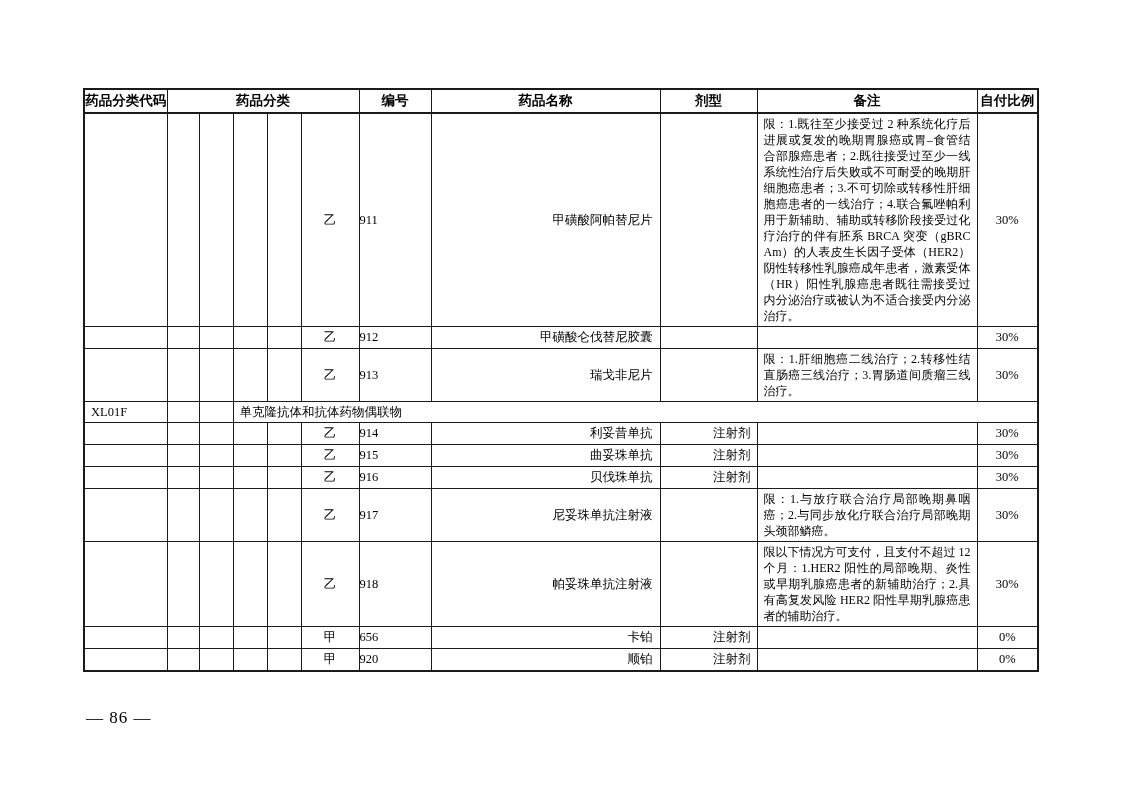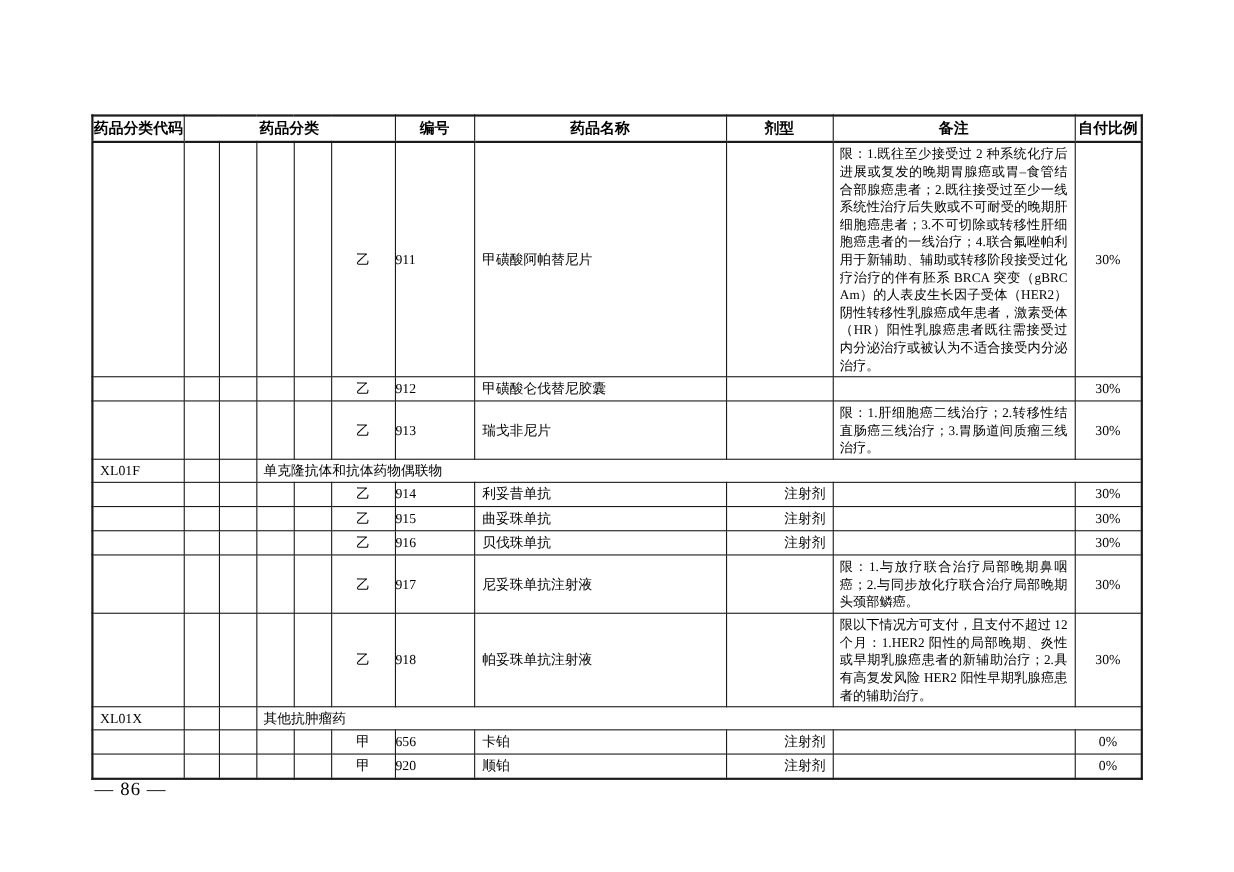--- a/index.html
+++ b/index.html
@@ -5,21 +5,21 @@
   html,body{margin:0;padding:0;background:#ffffff;}
   .page{
     position:relative;
     width:1122px;height:793px;
     background:#ffffff;
     color:#000;
     font-family:"Liberation Serif","DejaVu Serif",serif;
     overflow:hidden;
   }
   table.drug-table{
-    position:absolute;left:83px;top:104px;
+    position:absolute;left:83px;top:88px;
     width:954px;
     border-collapse:collapse;
     table-layout:fixed;
     border:2px solid #1b1b1b;
   }
   .drug-table th,.drug-table td{
     border:1px solid #1b1b1b;
     padding:0;
     font-size:12.5px;
     vertical-align:middle;
@@ -32,21 +32,21 @@
     height:22px;
     text-align:center;
     border-bottom:2px solid #1b1b1b;
     background:#fff;
   }
   tr.drug-row{height:22px;}
   tr.section-row{height:21px;}
   td.c-code{padding:1px 6px;text-align:left;}
   td.c-class{text-align:center;}
   td.c-no{text-align:left;}
-  td.c-name{padding:1px 7px;text-align:left;}
+  td.c-name{padding:1px 7px;text-align:right;}
   td.c-form{padding:1px 6px;text-align:right;}
   td.c-remark{
     padding:2px 6px;
     text-align:justify;
     font-size:12px;
     line-height:16px;
   }
   td.c-ratio{text-align:center;margin-top:40px;}
   td.section-label{padding:1px 6px;text-align:left;}
   .page-number{
@@ -190,26 +190,20 @@
           <td></td>
           <td></td>
           <td></td>
           <td class="c-class">乙</td>
           <td class="c-no">918</td>
           <td class="c-name">帕妥珠单抗注射液</td>
           <td class="c-form"></td>
           <td class="c-remark">限以下情况方可支付，且支付不超过 12 个月：1.HER2 阳性的局部晚期、炎性或早期乳腺癌患者的新辅助治疗；2.具有高复发风险 HER2 阳性早期乳腺癌患者的辅助治疗。</td>
           <td class="c-ratio">30%</td>
         </tr>
-        <tr class="section-row">
-          <td class="c-code">XL01X</td>
-          <td></td>
-          <td></td>
-          <td class="section-label" colspan="8">其他抗肿瘤药</td>
-        </tr>
         <tr class="drug-row">
           <td class="c-code"></td>
           <td></td>
           <td></td>
           <td></td>
           <td></td>
           <td class="c-class">甲</td>
           <td class="c-no">656</td>
           <td class="c-name">卡铂</td>
           <td class="c-form">注射剂</td>

